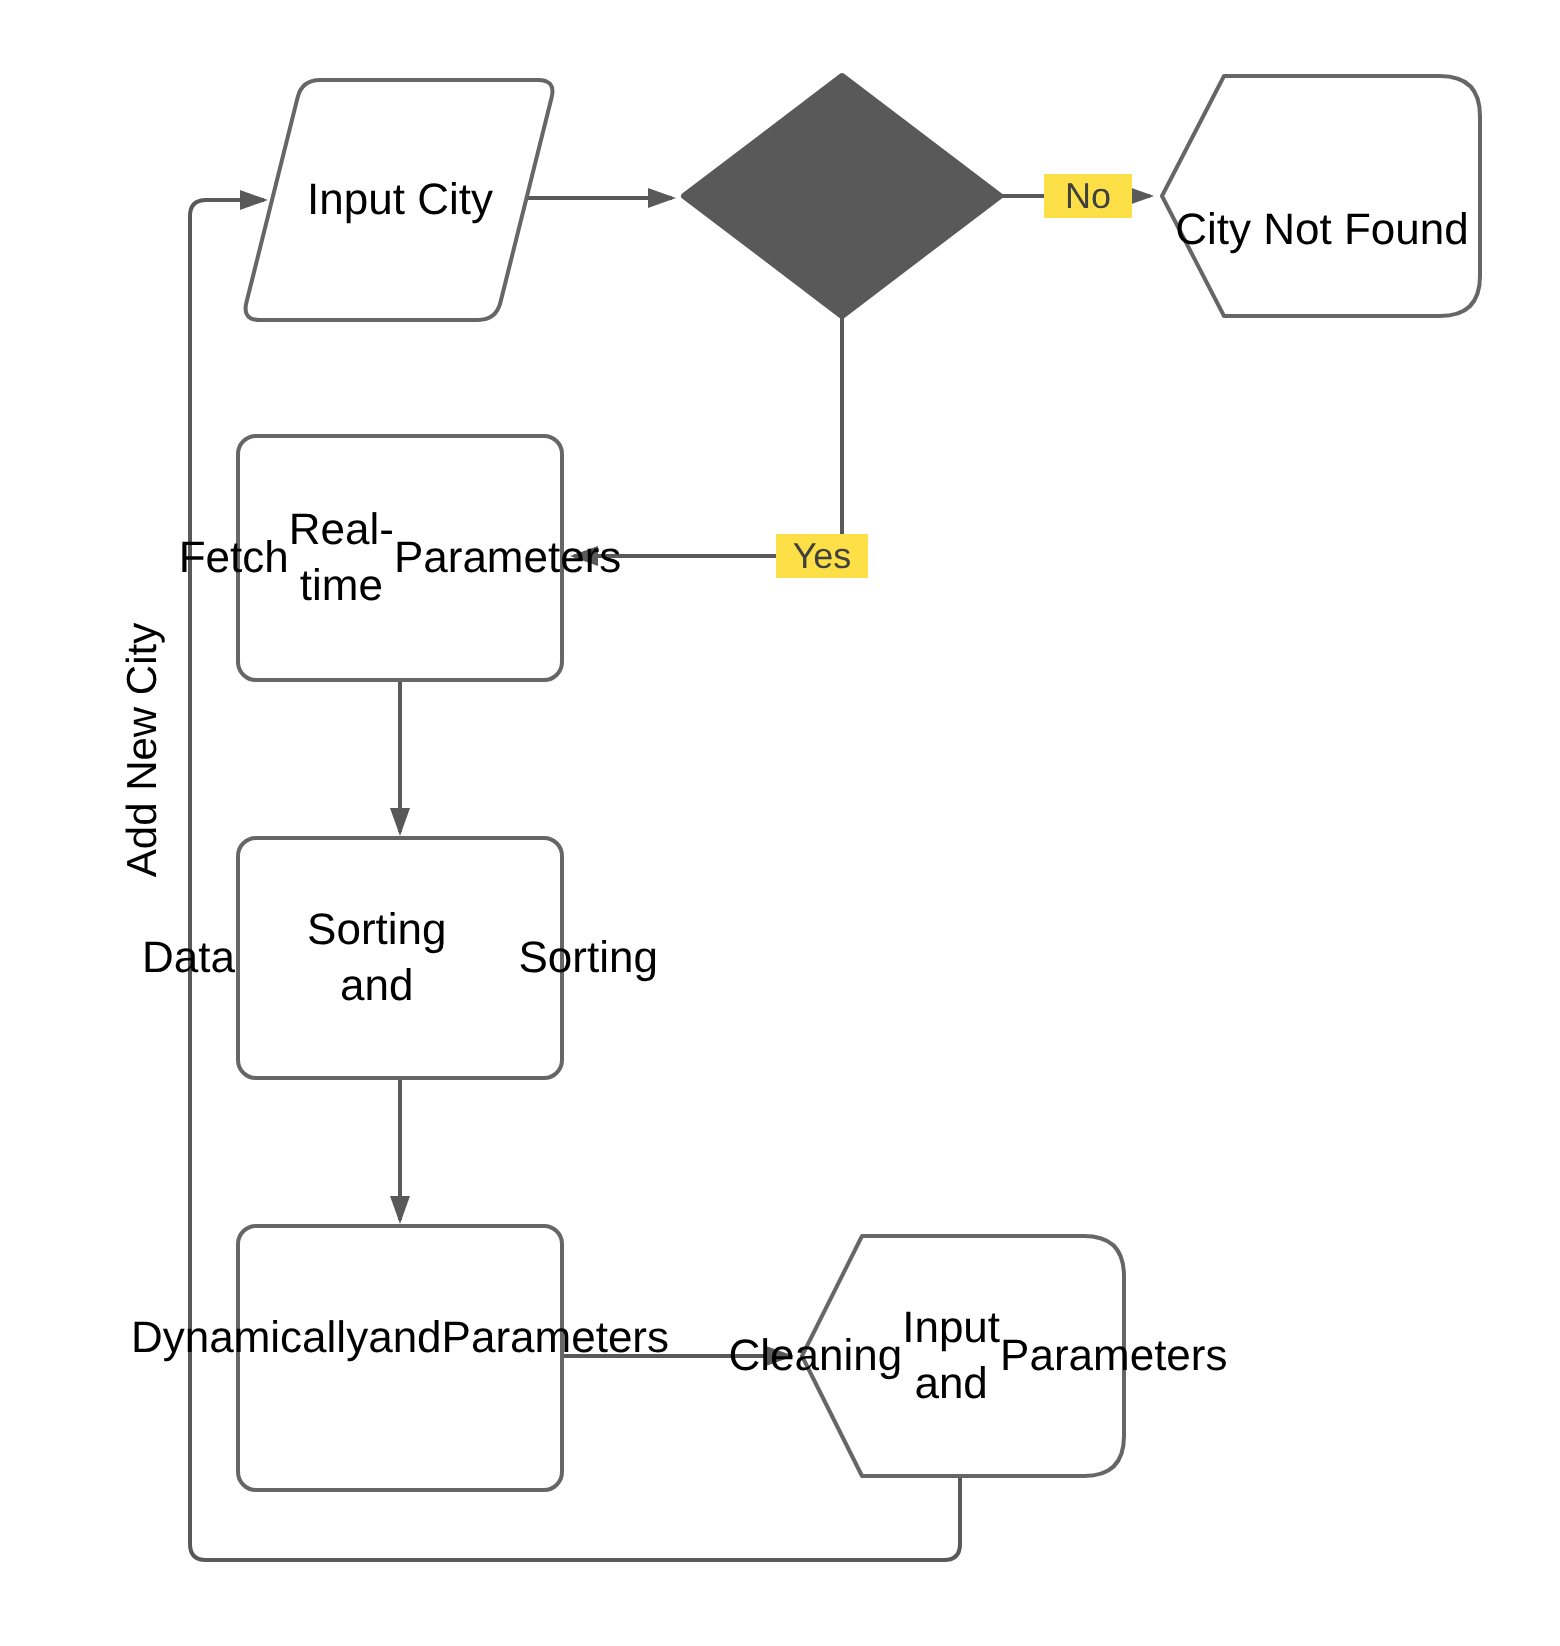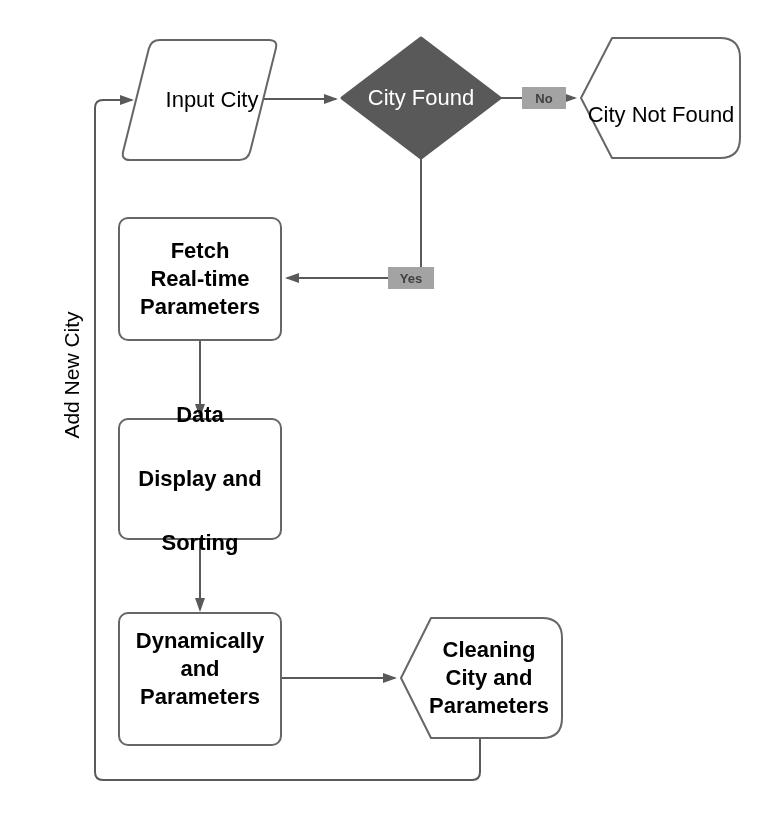--- a/index.html
+++ b/index.html
@@ -25,35 +25,34 @@
     display: flex;
     align-items: center;
     justify-content: center;
     text-align: center;
     color: #000000;
     font-size: 22px;
     line-height: 28px;
     pointer-events: none;
   }
   .node-label.multi {
-    flex-direction: column;
-    font-weight: bold;
+    flex-direction: row;
   }
   .node-label.inverse {
     color: #ffffff;
   }
   .edge-label {
     position: absolute;
     display: flex;
     align-items: center;
     justify-content: center;
-    font-size: 13px;
-    font-weight: bold;
+    font-size: 18px;
+    font-weight: normal;
     color: #404040;
-    background: #a3a3a3;
+    background: #fde047;
     padding: 0 2px;
     pointer-events: none;
   }
   .edge-label.rotated {
     transform: rotate(-90deg);
     font-weight: normal;
     font-size: 21px;
     color: #000000;
     background: transparent;
   }
@@ -84,47 +83,46 @@
 
     <path d="M 612,38 L 720,38 Q 740,38 740,58 L 740,138 Q 740,158 720,158 L 612,158 L 581,98 Z" fill="#ffffff" stroke="#666666" stroke-width="2" stroke-linejoin="round"></path>
 
     <rect x="119" y="218" width="162" height="122" rx="9" fill="#ffffff" stroke="#666666" stroke-width="2"></rect>
     <rect x="119" y="419" width="162" height="120" rx="9" fill="#ffffff" stroke="#666666" stroke-width="2"></rect>
     <rect x="119" y="613" width="162" height="132" rx="9" fill="#ffffff" stroke="#666666" stroke-width="2"></rect>
 
     <path d="M 431,618 L 542,618 Q 562,618 562,638 L 562,718 Q 562,738 542,738 L 431,738 L 401,678 Z" fill="#ffffff" stroke="#666666" stroke-width="2" stroke-linejoin="round"></path>
   </svg>
 
-  <div class="node-label" style="left:148px; top:84px; width:128px; height:32px;">Input City</div>
+  <div class="node-label" style="left:136px; top:84px; width:128px; height:32px;">Input City</div>
 
-  <div class="node-label inverse" style="left:346px; top:82px; width:150px; height:32px;">City Found</div>
 
   <div class="node-label" style="left:584px; top:82px; width:154px; height:32px;margin-top:17px;">City Not Found</div>
 
   <div class="node-label multi" style="left:119px; top:218px; width:162px; height:122px;">
     <div>Fetch</div>
     <div>Real-time</div>
     <div>Parameters</div>
   </div>
 
   <div class="node-label multi" style="left:119px; top:419px; width:162px; height:120px;gap:36px;">
     <div>Data</div>
-    <div>Display and</div>
+    <div>Sorting and</div>
     <div>Sorting</div>
   </div>
 
   <div class="node-label multi" style="left:119px; top:613px; width:162px; height:112px;">
     <div>Dynamically</div>
     <div>and</div>
     <div>Parameters</div>
   </div>
 
   <div class="node-label multi" style="left:416px; top:618px; width:146px; height:120px;">
     <div>Cleaning</div>
-    <div>City and</div>
+    <div>Input and</div>
     <div>Parameters</div>
   </div>
 
   <div class="edge-label" style="left:522px; top:87px; width:40px; height:22px;">No</div>
 
   <div class="edge-label" style="left:388px; top:267px; width:42px; height:22px;text-align:center;">Yes</div>
 
   <div class="edge-label rotated" style="left:0px; top:363px; width:140px; height:24px;">Add New City</div>
 
 </div>

